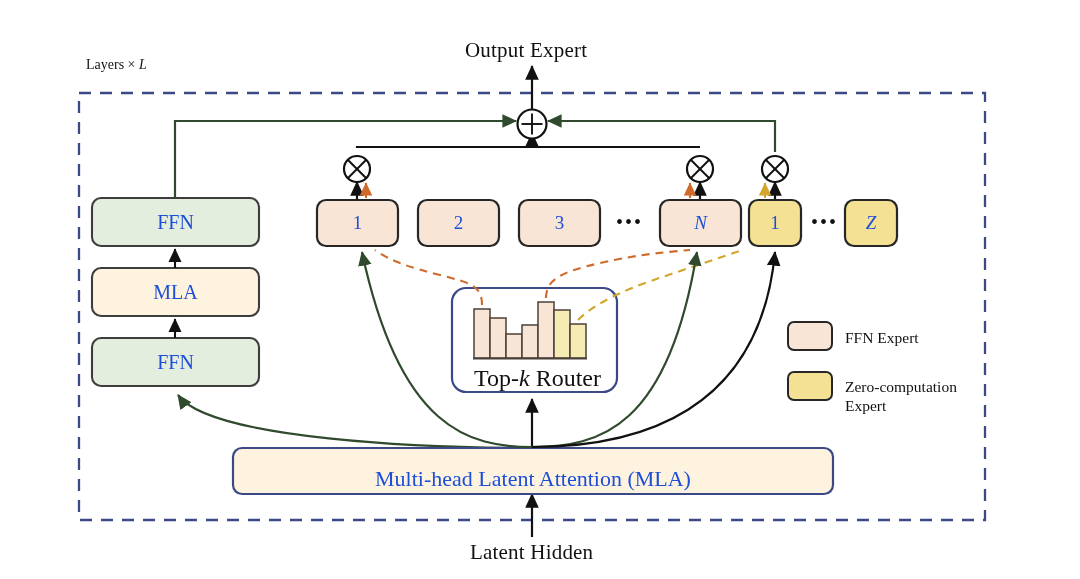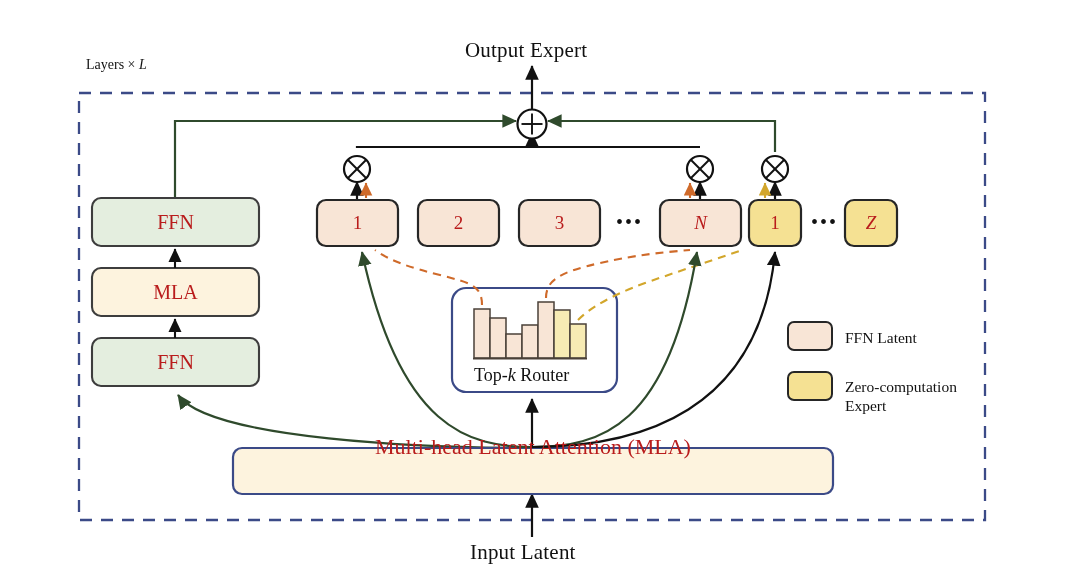--- a/index.html
+++ b/index.html
@@ -31,42 +31,42 @@
     position: absolute;
     white-space: nowrap;
     color: #111111;
     font-family: "Liberation Serif", "DejaVu Serif", serif;
   }
   .box-text {
     position: absolute;
     display: flex;
     align-items: center;
     justify-content: center;
-    color: #b91c1c;
+    color: #1d4ed8;
     font-family: "Liberation Serif", "DejaVu Serif", serif;
   }
   .ital { font-style: italic; }
   .title-lbl {
     font-size: 21px;
     letter-spacing: .2px;
   }
   .layers-lbl {
     font-size: 14px;
   }
   .expert-lbl {
     font-size: 19px;
   }
   .ffn-lbl {
     font-size: 20px;
   }
   .mla-wide-lbl {
     font-size: 22px;
   }
   .router-lbl {
-    font-size: 18px;
+    font-size: 24px;
   }
   .legend-lbl {
     font-size: 15.5px;
     line-height: 19px;
     color: #111;
   }
   .dots {
     position: absolute;
     font-size: 20px;
     letter-spacing: 2px;
@@ -176,21 +176,21 @@
     <path d="M532,447 C600,447 668,428 697,252" fill="none" stroke="#2f4a2c" stroke-width="2.2" marker-end="url(#arrHeadGreen)"></path>
 
     <path d="M532,447 C640,447 760,412 775,252" fill="none" stroke="#111111" stroke-width="2.2" marker-end="url(#arrHeadBlack)"></path>
 
     <rect x="788" y="322" width="44" height="28" rx="6" ry="6" fill="#f8e5d6" stroke="#262626" stroke-width="2"></rect>
     <rect x="788" y="372" width="44" height="28" rx="6" ry="6" fill="#f5e193" stroke="#262626" stroke-width="2"></rect>
   </svg>
 
   <div class="lbl title-lbl" style="left:465px; top:38px;">Output Expert</div>
 
-  <div class="lbl title-lbl" style="left:470px; top:540px;">Input Latent</div>
+  <div class="lbl title-lbl" style="left:470px; top:540px;">Latent Hidden</div>
 
   <div class="lbl layers-lbl" style="left:86px; top:57px;">
     <span>Layers × </span><span class="ital">L</span>
   </div>
 
   <div class="box-text ffn-lbl" style="left:92px; top:198px; width:167px; height:48px;">FFN</div>
   <div class="box-text ffn-lbl" style="left:92px; top:268px; width:167px; height:48px;">MLA</div>
   <div class="box-text ffn-lbl" style="left:92px; top:338px; width:167px; height:48px;">FFN</div>
 
   <div class="box-text expert-lbl" style="left:317px; top:200px; width:81px; height:46px;">1</div>
@@ -200,18 +200,18 @@
   <div class="box-text expert-lbl" style="left:749px; top:200px; width:52px; height:46px;">1</div>
   <div class="box-text expert-lbl ital" style="left:845px; top:200px; width:52px; height:46px;">Z</div>
 
   <div class="dots" style="left:616px; top:211px;">•••</div>
   <div class="dots" style="left:811px; top:211px;">•••</div>
 
   <div class="lbl router-lbl" style="left:474px; top:365px;">
     <span>Top-</span><span class="ital">k</span><span> Router</span>
   </div>
 
-  <div class="box-text mla-wide-lbl" style="left:233px; top:424px; width:600px; height:46px;">Multi-head Latent Attention (MLA)</div>
-
-  <div class="lbl legend-lbl" style="left:845px; top:328px;">FFN Latent</div>
+  <div class="box-text mla-wide-lbl" style="left:233px; top:456px; width:600px; height:46px;">Multi-head Latent Attention (MLA)</div>
+
+  <div class="lbl legend-lbl" style="left:845px; top:328px;">FFN Expert</div>
   <div class="lbl legend-lbl" style="left:845px; top:377px; width:135px; white-space:normal;">Zero-computation Expert</div>
 
 </div>
 
 </body></html>

